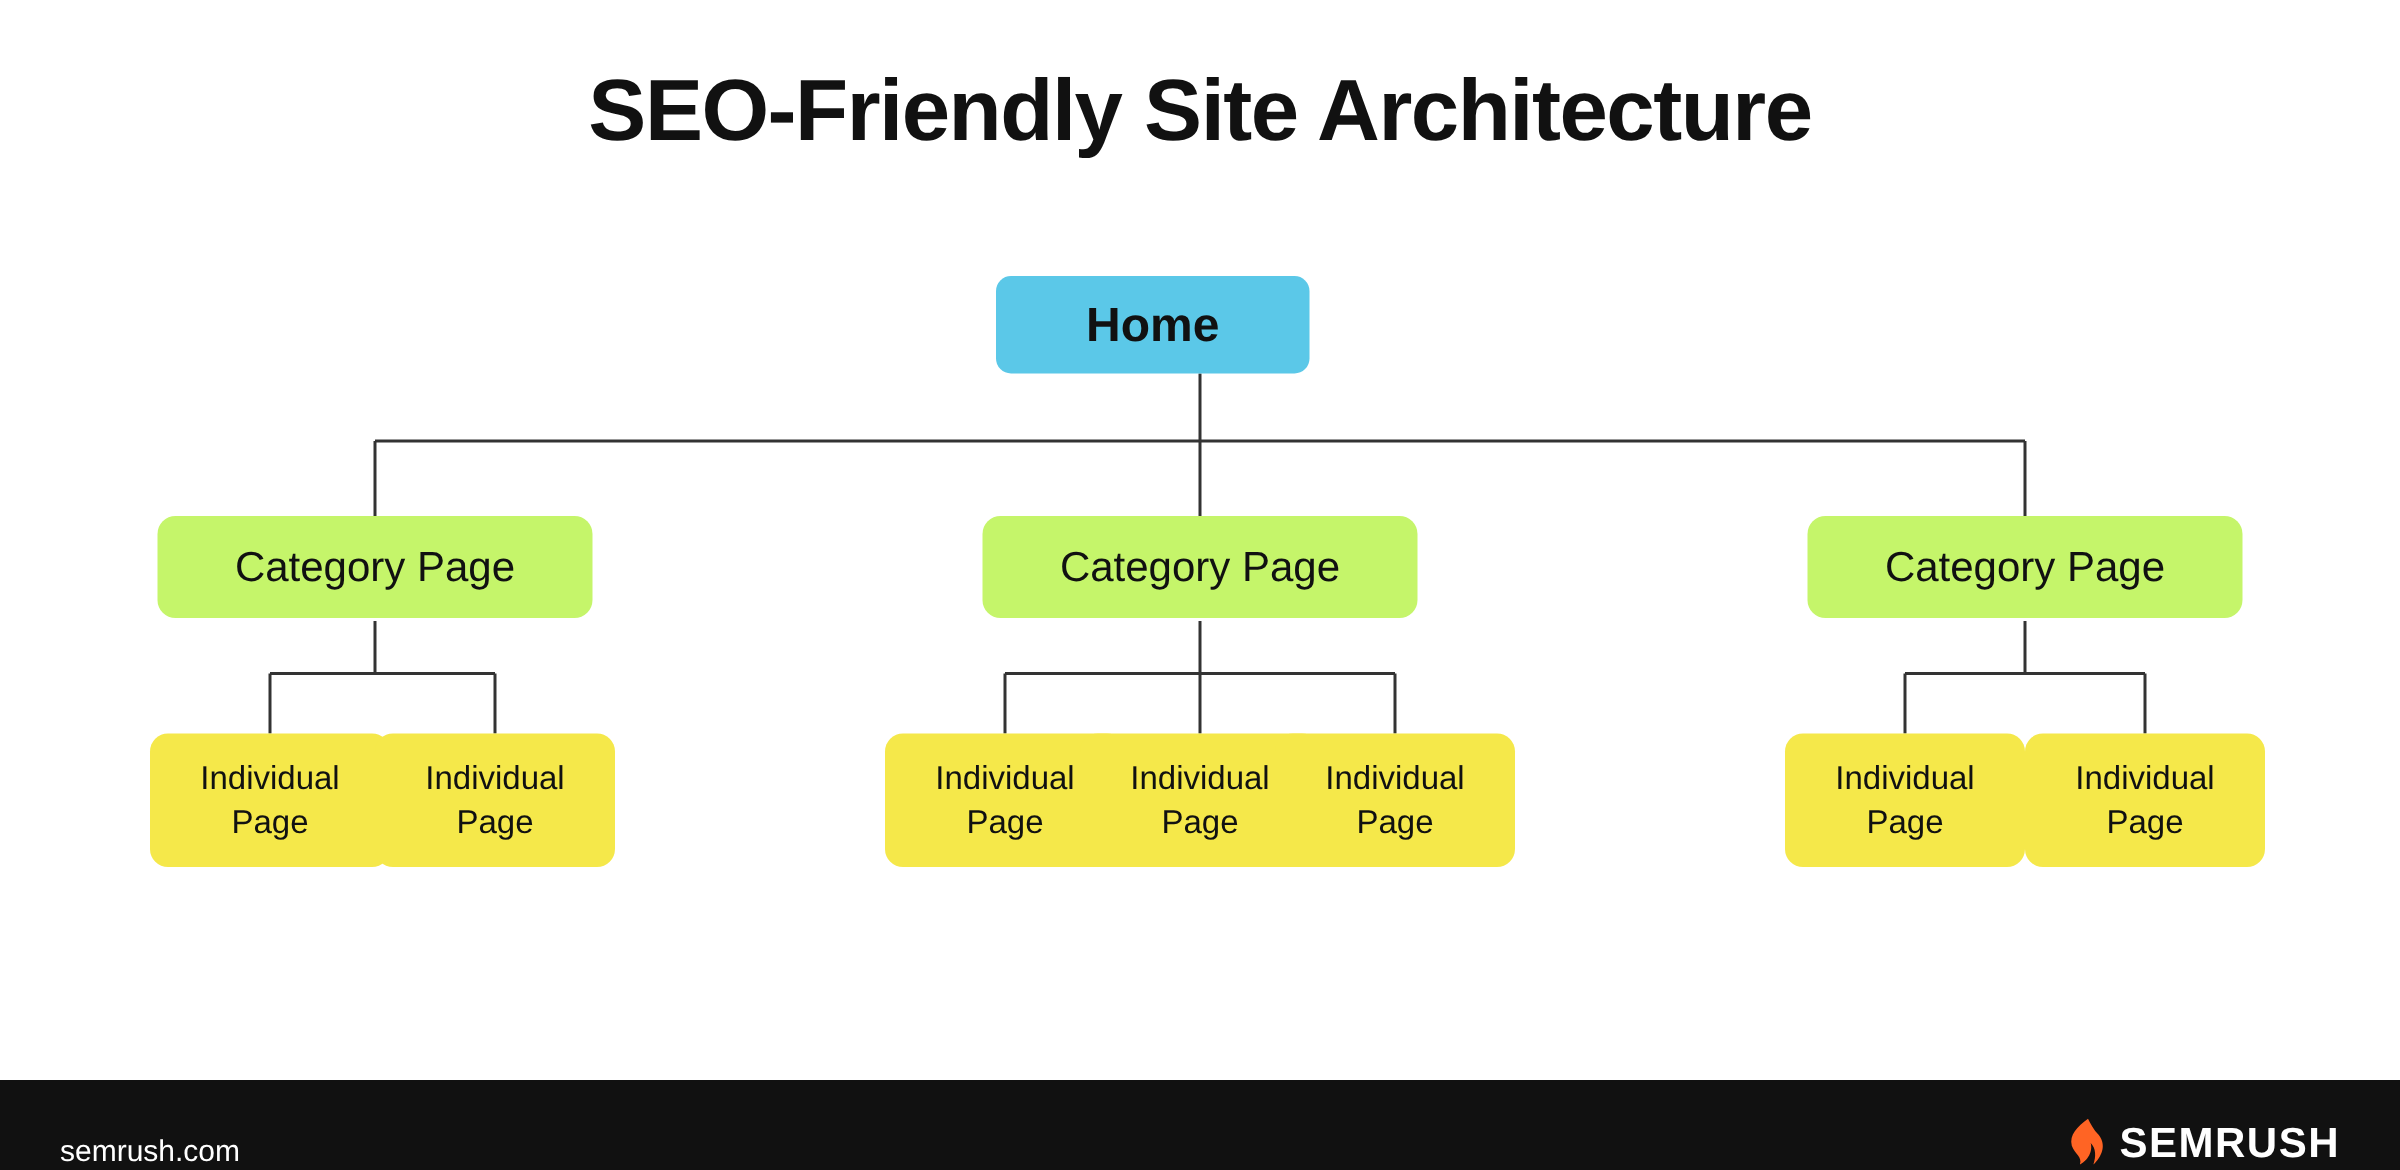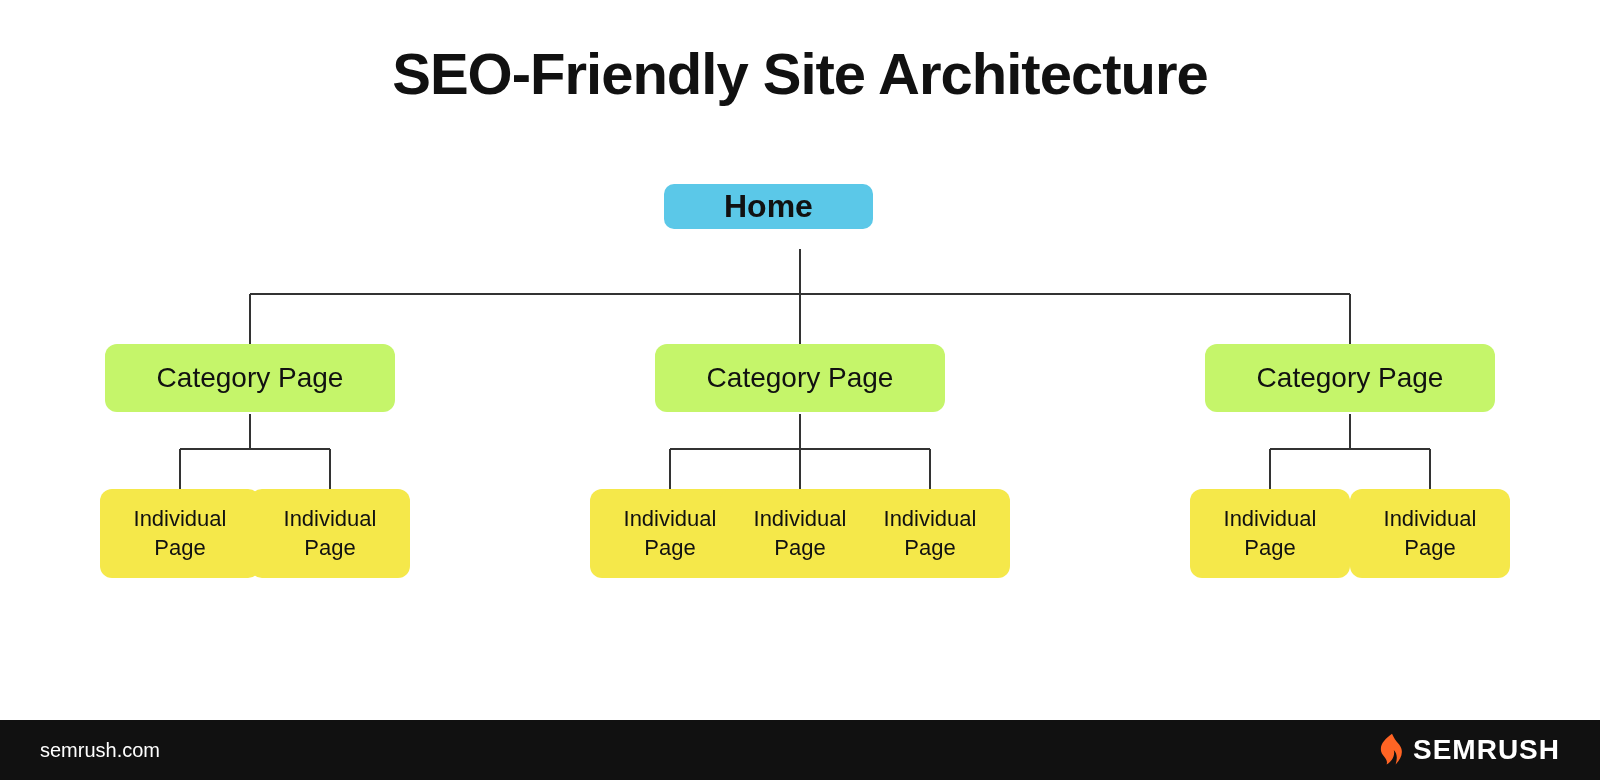--- a/index.html
+++ b/index.html
@@ -29,21 +29,21 @@
       margin-bottom: 72px;
       letter-spacing: -1px;
     }
 
     
     .footer {
       width: 1600px;
       height: 60px;
       background: #111111;
       display: flex;
-      align-items: center;
+      align-items: flex-end;
       justify-content: space-between;
       padding: 0 40px;
       position: absolute;
       bottom: 0;
       left: 0;
     }
 
     .footer-domain {
       color: #ffffff;
       font-size: 20px;
@@ -111,21 +111,21 @@
       <line x1="620" y1="270" x2="620" y2="310" stroke="#333" stroke-width="2"></line>
       <line x1="750" y1="270" x2="750" y2="310" stroke="#333" stroke-width="2"></line>
       <line x1="880" y1="270" x2="880" y2="310" stroke="#333" stroke-width="2"></line>
 
       <line x1="1300" y1="235" x2="1300" y2="270" stroke="#333" stroke-width="2"></line>
       <line x1="1220" y1="270" x2="1380" y2="270" stroke="#333" stroke-width="2"></line>
       <line x1="1220" y1="270" x2="1220" y2="310" stroke="#333" stroke-width="2"></line>
       <line x1="1380" y1="270" x2="1380" y2="310" stroke="#333" stroke-width="2"></line>
     </svg>
 
-    <div style="position:absolute; left:614px; top:5px; background:#5bc8e8; border-radius:10px; padding:4px 60px; font-size:32px; font-weight:600; color:#111; z-index:2;">
+    <div style="position:absolute; left:614px; top:5px; background:#5bc8e8; border-radius:10px; padding:14px 60px; font-size:32px; font-weight:600; color:#111; z-index:2;">
       <span>Home</span>
     </div>
 
     <div style="position:absolute; left:55px; top:165px; background:#c5f56a; border-radius:12px; padding:18px 20px; font-size:28px; font-weight:500; color:#111; text-align:center; width:290px; z-index:2;">
       <span>Category Page</span>
     </div>
 
     <div style="position:absolute; left:605px; top:165px; background:#c5f56a; border-radius:12px; padding:18px 20px; font-size:28px; font-weight:500; color:#111; text-align:center; width:290px; z-index:2;">
       <span>Category Page</span>
     </div>

